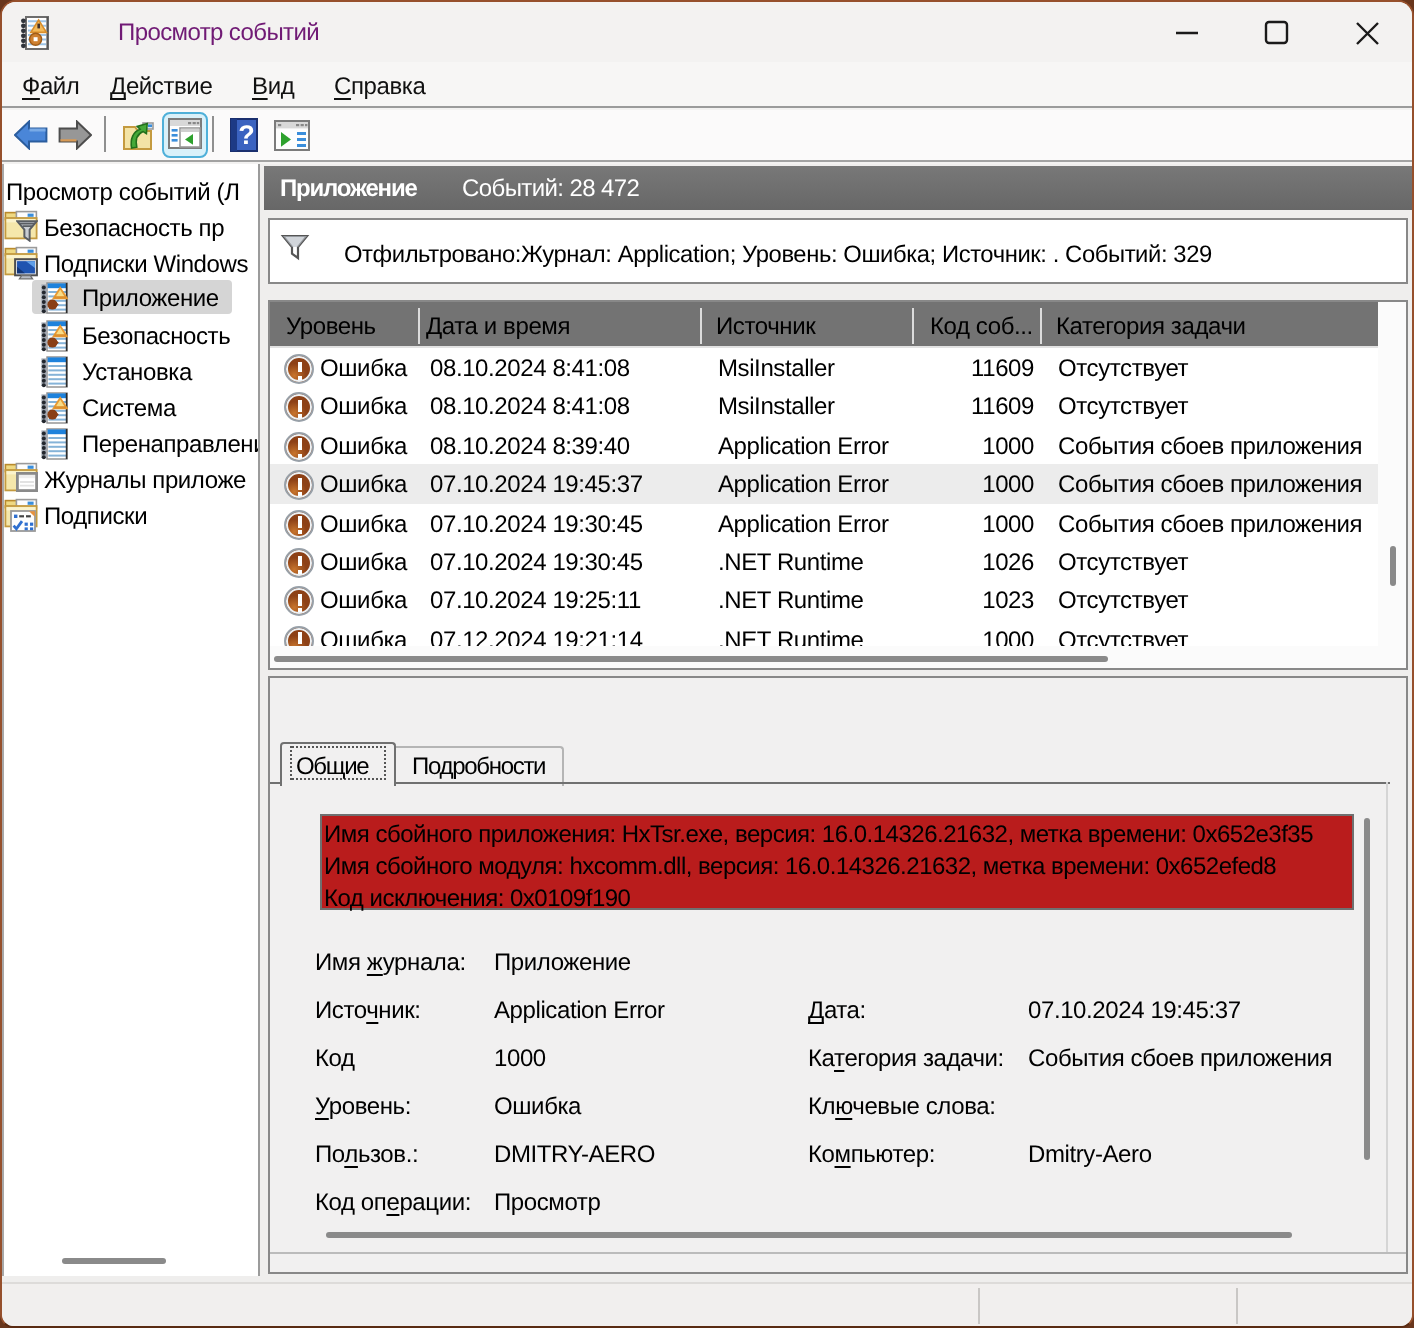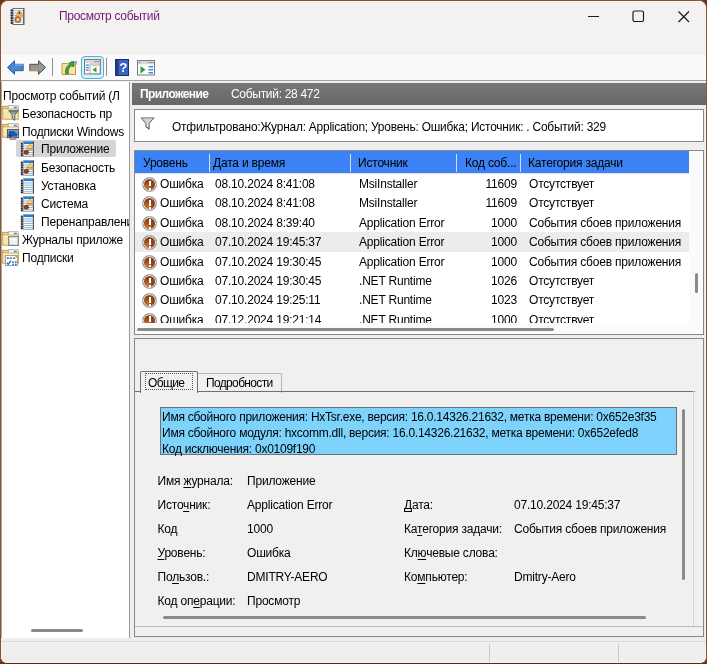--- a/index.html
+++ b/index.html
@@ -30,35 +30,35 @@
 #main { position:absolute; left:130px; top:0; width:575px; height:560px; }
 #band { position:absolute; left:1px; top:1px; width:574px; height:22px; background:linear-gradient(#787878,#676767); color:#fff; }
 #band b { position:absolute; left:8px; top:4px; font-size:12px; letter-spacing:-0.6px; }
 #band span { position:absolute; left:99px; top:4px; font-size:12px; letter-spacing:-0.3px; }
 #filterbox { position:absolute; left:3px; top:27px; width:570px; height:33px; background:#fff; border:1px solid #888; }
 #filtertext { position:absolute; left:37px; top:10px; font-size:11.9px; letter-spacing:-0.2px; white-space:nowrap; }
 
 #tablebox { position:absolute; left:3px; top:68px; width:570px; height:185px; background:#fff; border:1px solid #888; overflow:hidden; }
 .th { position:absolute; top:5px; font-size:12px; letter-spacing:-0.2px; }
 .colsep { position:absolute; top:3px; width:1px; height:18px; background:#dcdcdc; }
-#thead { position:absolute; left:0; top:0; width:568px; height:23px; background:#3b82f6; border-bottom:1px solid #e2e2e2; }
+#thead { position:absolute; left:0; top:0; width:568px; height:23px; background:#737373; border-bottom:1px solid #e2e2e2; }
 .row { position:absolute; left:0; width:568px; height:19.4px; }
 .row.sel { background:#ececec; }
 .cell { position:absolute; top:3px; font-size:12px; letter-spacing:-0.2px; white-space:nowrap; }
 .erricon { position:absolute; width:15px; height:15px; border-radius:50%;
   background:radial-gradient(circle at 32% 75%, #c8752d 0%, #8d4117 45%, #8d4117 100%);
   border:1px solid #98a0a8; box-shadow:inset 0 0 0 1px #eef2f5; }
 .erricon::before { content:""; position:absolute; left:5.6px; top:2.6px; width:2px; height:5.8px; background:#fff; }
 .erricon::after { content:""; position:absolute; left:5.6px; top:9.8px; width:2px; height:2px; background:#fff; }
 
 #detail { position:absolute; left:3px; top:256px; width:570px; height:299px; background:#f1f0f0; border:1px solid #888; }
 #dethead { position:absolute; left:0; top:0; width:568px; height:21px; background:#fff; border-bottom:1px solid #aaa; }
 #dethead span { position:absolute; left:9px; top:4px; font-size:12px; letter-spacing:-0.3px; }
 .tab { position:absolute; font-size:12px; letter-spacing:-0.65px; }
-#descbox { position:absolute; left:25px; top:68px; width:517px; height:48px; background:#7dd3fc; border:1px solid #707070; }
+#descbox { position:absolute; left:25px; top:68px; width:517px; height:48px; background:#b91c1c; border:1px solid #707070; }
 #descbox div { position:absolute; left:1px; font-size:12px; letter-spacing:-0.25px; white-space:nowrap; }
 .flabel { position:absolute; font-size:12px; letter-spacing:-0.2px; white-space:nowrap; }
 .flabel u, .tab u { text-decoration:underline; text-underline-offset:2px; }
 
 #statusbar { position:absolute; left:0; top:640px; width:705px; height:22px; background:#f1efee; border-top:1px solid #dddbd9; }
 .sdiv { position:absolute; top:2px; width:1px; height:18px; background:#c9c7c5; }
 </style>
 </head>
 <body>
 <svg width="0" height="0" style="position:absolute">
@@ -161,20 +161,26 @@
     </svg>
     <span id="title-text">Просмотр событий</span>
   </div>
 
   <svg class="abs" style="left:581px;top:0" width="110" height="30" viewBox="0 0 110 30">
     <line x1="6" y1="15.5" x2="17" y2="15.5" stroke="#1a1a1a" stroke-width="1.2"></line>
     <rect x="51" y="10" width="10.5" height="10.5" fill="none" stroke="#1a1a1a" stroke-width="1.2" rx="1.5"></rect>
     <path d="M 96.5 10.5 L 107 21 M 107 10.5 L 96.5 21" stroke="#1a1a1a" stroke-width="1.2"></path>
   </svg>
 
+  <div id="menubar">
+    <span class="mi" style="left:10px"><u>Ф</u>айл</span>
+    <span class="mi" style="left:54px"><u>Д</u>ействие</span>
+    <span class="mi" style="left:125px"><u>В</u>ид</span>
+    <span class="mi" style="left:166px"><u>С</u>правка</span>
+  </div>
 
   <div id="toolbar">
     <div class="tsep" style="left:51px"></div>
     <div class="tsep" style="left:105px"></div>
 
     <svg class="abs" style="left:6px;top:5px" width="17" height="15" viewBox="0 0 17 15">
       <path d="M0.5 7.5 L7.5 0.8 L7.5 4.3 L16.2 4.3 L16.2 10.7 L7.5 10.7 L7.5 14.2 Z" fill="#4a86d8" stroke="#2b5d9e" stroke-width="1"></path>
       <path d="M7.8 5 L15.8 5" stroke="#79aae6" stroke-width="1.4"></path>
     </svg>
 

